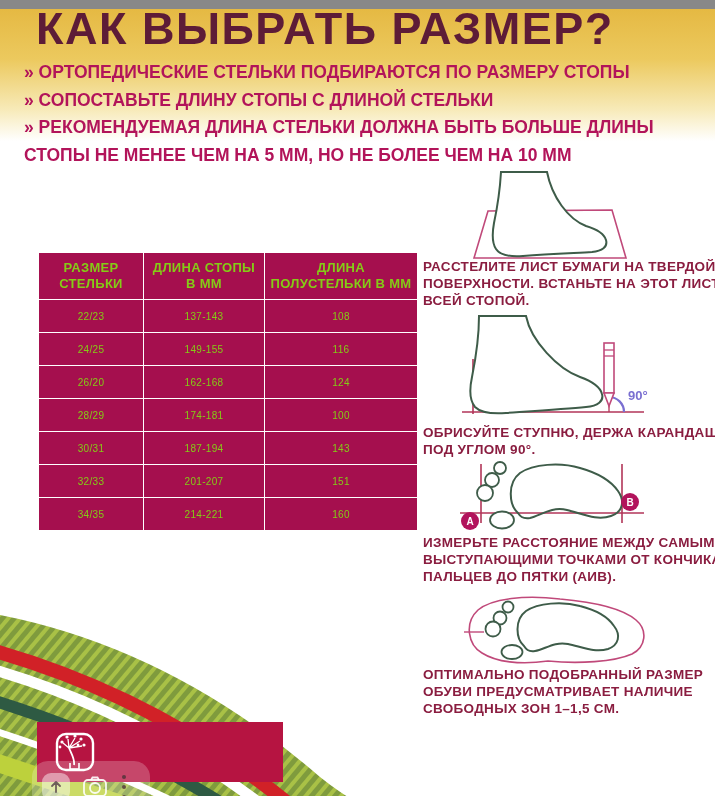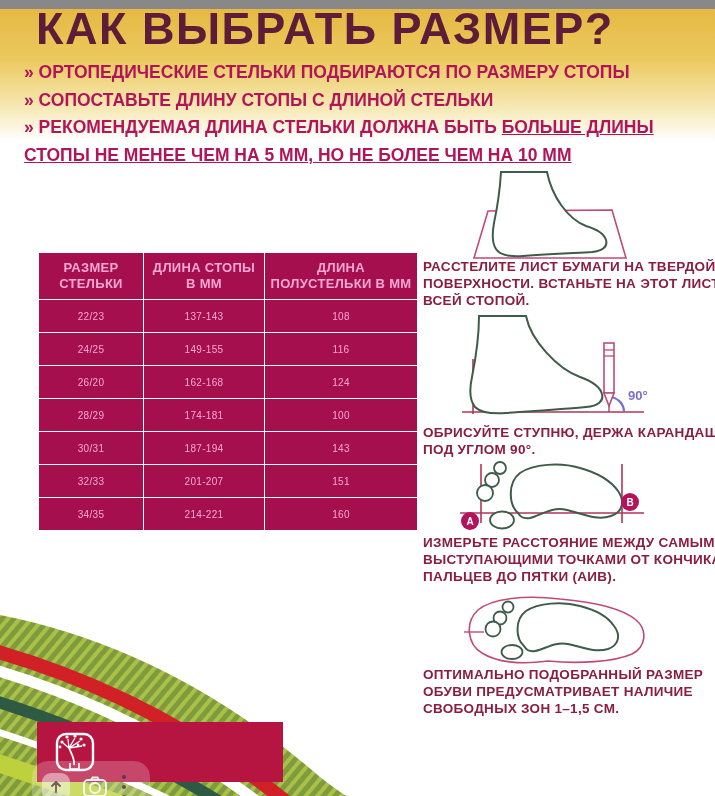--- a/index.html
+++ b/index.html
@@ -5,23 +5,23 @@
   html,body{margin:0;padding:0;background:#888;}
   .page{position:relative;width:715px;height:796px;background:#ffffff;overflow:hidden;
         font-family:"Liberation Sans",sans-serif;margin:9px auto;padding-left:32px;}
   .header-grad{position:absolute;left:0;top:0;right:0;height:132px;z-index:1;
         background:linear-gradient(180deg,#e5b943 0%,#ecc95e 38%,#f7eab8 76%,#ffffff 100%);}
   .swoosh-svg{position:absolute;left:0;top:0;z-index:1;}
   .title{position:absolute;left:36px;top:-6px;z-index:3;margin:0;
         font-size:45px;font-weight:800;color:#5d1c37;letter-spacing:1.5px;}
   .bullets{position:absolute;left:24px;top:50px;width:668px;z-index:3;
         font-size:17.5px;font-weight:700;color:#b2145a;line-height:27.5px;}
-  .bullets .xb{font-weight:800;text-decoration:underline;}
+  .bullets .xb{font-weight:800;}
   .size-table{position:absolute;left:38px;top:243px;z-index:3;border-collapse:collapse;
-        background:#a50f4e;color:#f9a8d4;text-align:center;table-layout:fixed;}
+        background:#a50f4e;color:#84cc16;text-align:center;table-layout:fixed;}
   .size-table th,.size-table td{border:1.6px solid #ffffff;padding:2px 4px;}
   .size-table th{font-size:13px;font-weight:700;height:42px;line-height:1.2;letter-spacing:.3px;}
   .size-table td{font-size:10px;font-weight:400;height:28px;letter-spacing:.3px;}
   .c1{width:96px;}.c2{width:112px;}.c3{width:144px;}
   .step-ill{position:absolute;z-index:3;}
   .step-cap{position:absolute;left:423px;width:302px;z-index:3;
         font-size:13.5px;font-weight:700;color:#8a1d40;line-height:1.25;letter-spacing:.3px;}
   .brand-banner{position:absolute;left:37px;top:713px;width:246px;height:60px;z-index:4;
         background:#b61441;display:flex;align-items:center;}
   .brand-text{color:#fff;font-size:23px;font-weight:700;letter-spacing:3px;margin-left:13px;}

